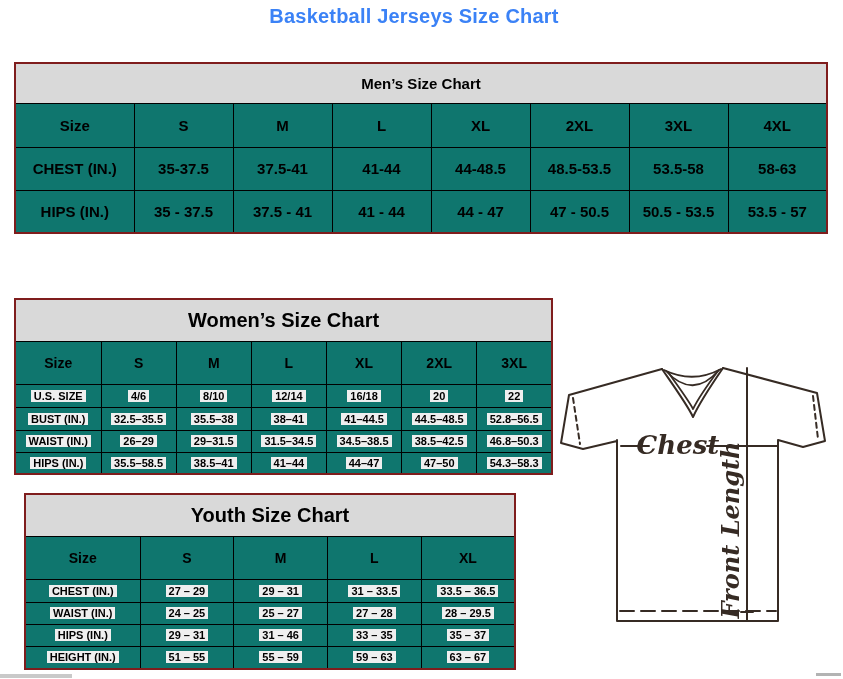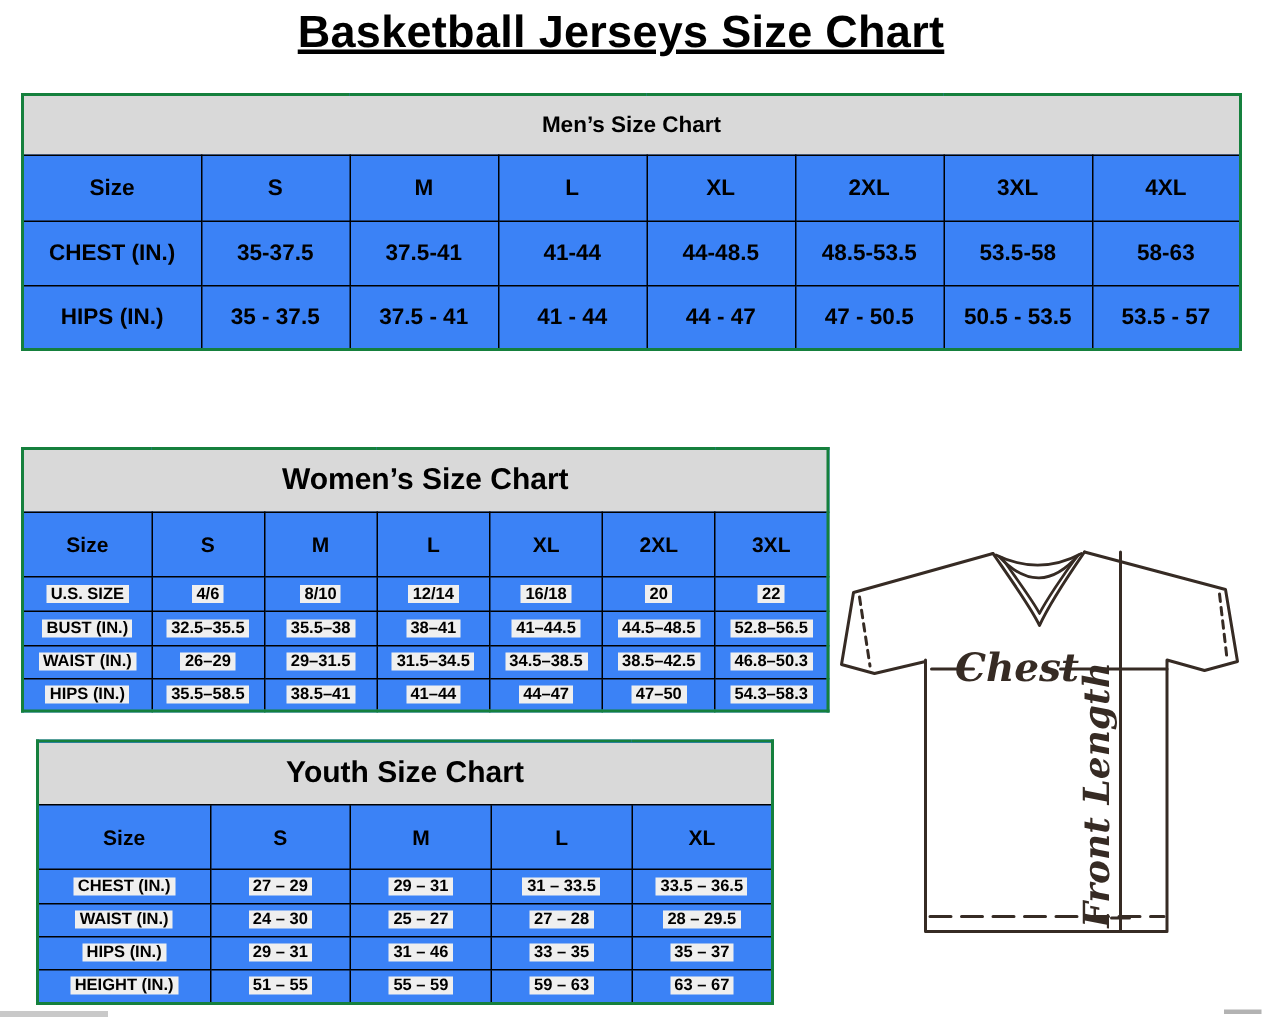--- a/index.html
+++ b/index.html
@@ -1,27 +1,27 @@
 <!DOCTYPE html>
 <html><head>
 <meta charset="utf-8">
 <style>
   html,body{margin:0;padding:0;}
   body{background:#fff;font-family:"Liberation Sans",sans-serif;}
   #page{position:relative;width:843px;height:679px;background:#ffffff;overflow:hidden;}
 
   .page-title{
     position:absolute;left:0;top:5px;width:828px;text-align:center;
-    font-size:30px;font-weight:bold;color:#000000;letter-spacing:0.2px;text-decoration:underline;
+    font-size:20px;font-weight:bold;color:#3b82f6;letter-spacing:0.2px;
   }
 
   .tbl-wrap{position:absolute;}
   table.sizes{
     border-collapse:collapse;table-layout:fixed;
-    border:2px solid #15803d;background:#3b82f6;padding-left:48px;
+    border:2px solid #7f1d1d;background:#0f766e;padding-left:48px;
   }
   table.sizes th,table.sizes td{
     border:1px solid #000;text-align:center;vertical-align:middle;
     padding:0;color:#000;font-weight:bold;overflow:hidden;white-space:nowrap;
   }
   .chart-title{background:#d9d9d9;font-size:20px;font-weight:bold;}
 
   table.mens{width:814px;}
   table.mens th,table.mens td{font-size:15px;}
 
@@ -180,21 +180,21 @@
       </tr>
       <tr style="height:23px">
         <td><span class="hl">CHEST (IN.)</span></td>
         <td><span class="hl">27 – 29</span></td>
         <td><span class="hl">29 – 31</span></td>
         <td><span class="hl">31 – 33.5</span></td>
         <td><span class="hl">33.5 – 36.5</span></td>
       </tr>
       <tr style="height:22px">
         <td><span class="hl">WAIST (IN.)</span></td>
-        <td><span class="hl">24 – 30</span></td>
+        <td><span class="hl">24 – 25</span></td>
         <td><span class="hl">25 – 27</span></td>
         <td><span class="hl">27 – 28</span></td>
         <td><span class="hl">28 – 29.5</span></td>
       </tr>
       <tr style="height:22px">
         <td><span class="hl">HIPS (IN.)</span></td>
         <td><span class="hl">29 – 31</span></td>
         <td><span class="hl">31 – 46</span></td>
         <td><span class="hl">33 – 35</span></td>
         <td><span class="hl">35 – 37</span></td>

